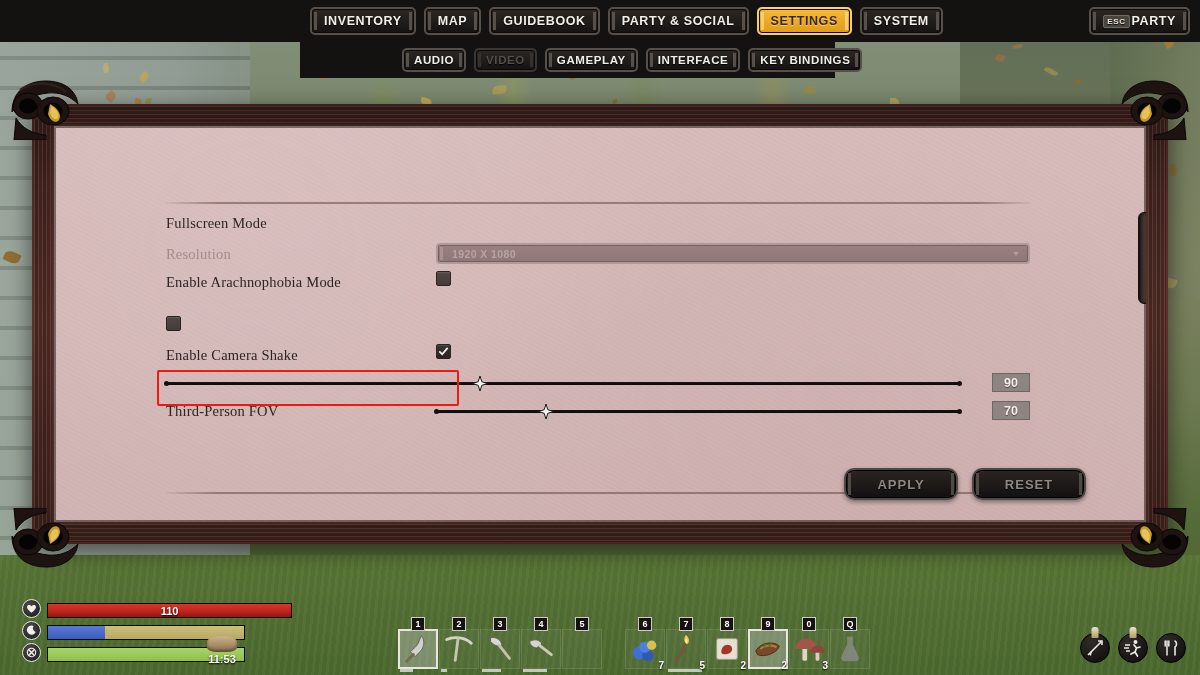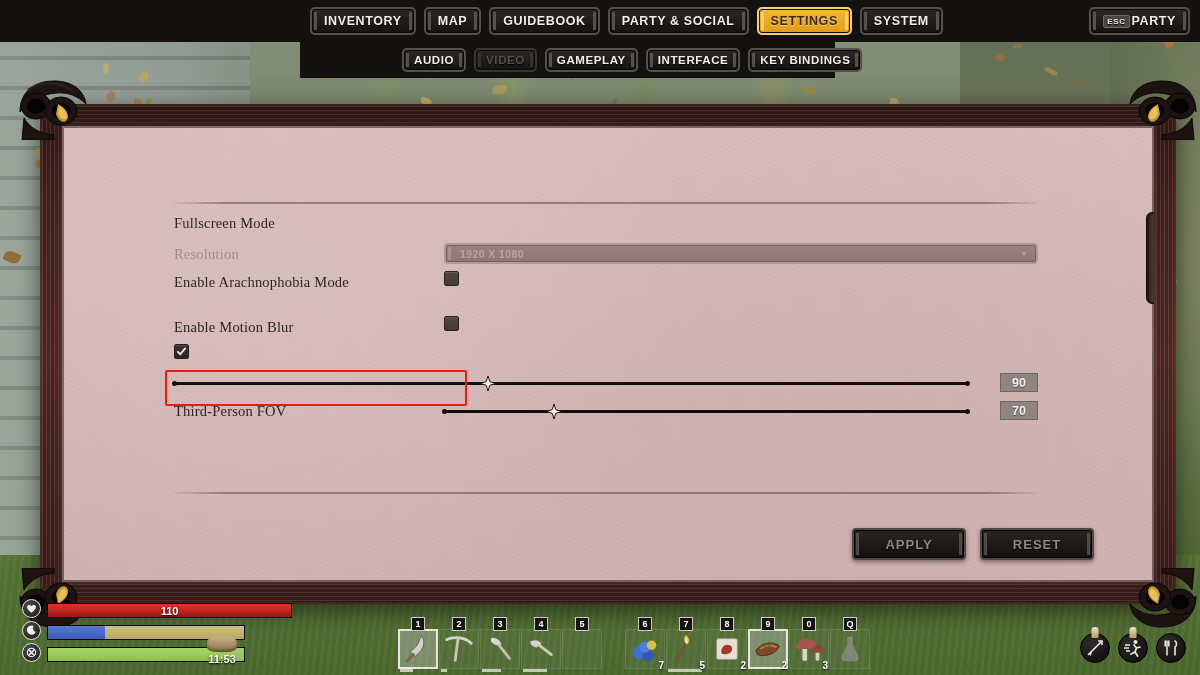--- a/index.html
+++ b/index.html
@@ -99,23 +99,22 @@
   .esc-key {
     display:inline-block; margin-right:2px;
     background:#4a443e; color:#e8e4dc;
     font-size:8px; font-weight:bold;
     padding:1px 3px; border-radius:2px;
     border:1px solid #726a62;
   }
 
   
   #panel {
-    position:absolute; left:32px; top:104px; width:1136px; height:500px;
+    position:absolute; left:32px; top:104px; width:1136px; height:440px;
     z-index:20;
-    margin-left:8px;
   }
   .frame {
     position:absolute; inset:0;
     border:22px solid transparent;
     background:
       linear-gradient(180deg,#d7bcbb,#cfb2b1) padding-box,
       linear-gradient(180deg,#3a1f1c,#4e2b25 20%,#5c332c 50%,#43241f 100%) border-box;
     box-shadow:0 6px 22px rgba(0,0,0,.55), inset 0 0 0 2px rgba(20,10,8,.5);
   }
   .frame-groove {
@@ -270,21 +269,21 @@
     cursor:pointer;
   }
 
   
   #actions { position:absolute; right:60px; bottom:22px; display:flex; gap:14px; }
   .abtn {
     position:relative;
     width:114px; height:32px;
     background:linear-gradient(180deg,#2a2522,#121010);
     border:2px solid #4f4945;
-    border-radius:4px;
+    border-radius:10px;
     display:flex; align-items:center; justify-content:center;
     color:#8e8884; font-size:13px; font-weight:bold; letter-spacing:1px;
     text-shadow:0 1px 1px #000;
     cursor:pointer;
     box-shadow:inset 0 0 0 1px #000, 0 2px 4px rgba(0,0,0,.4);
   }
   .abtn::before, .abtn::after {
     content:""; position:absolute; top:3px; bottom:3px; width:3px;
     background:#5d5651; opacity:.8;
   }
@@ -579,30 +578,30 @@
       <div class="row" style="height:45px;">
         <div class="row-label">Enable Arachnophobia Mode</div>
         <div class="row-ctrl">
           <div class="cb">
             
           </div>
         </div>
       </div>
 
       <div class="row" style="height:28px;">
-        <div class="row-label">Enable Motion Blur</div>
         <div class="row-ctrl">
           <div class="cb">
             
           </div>
         </div>
       </div>
 
 
       <div class="row" style="height:28px;">
+        <div class="row-label">Enable Camera Shake</div>
         <div class="row-ctrl">
           <div class="cb checked">
             <svg class="tick" viewBox="0 0 12 12">
                 <path d="M2 6.4 L4.6 9 L10 2.6" stroke="#f2efe9" stroke-width="2" fill="none" stroke-linecap="round"></path>
               </svg>
           </div>
         </div>
       </div>
 
       <div class="row" style="height:28px;">

